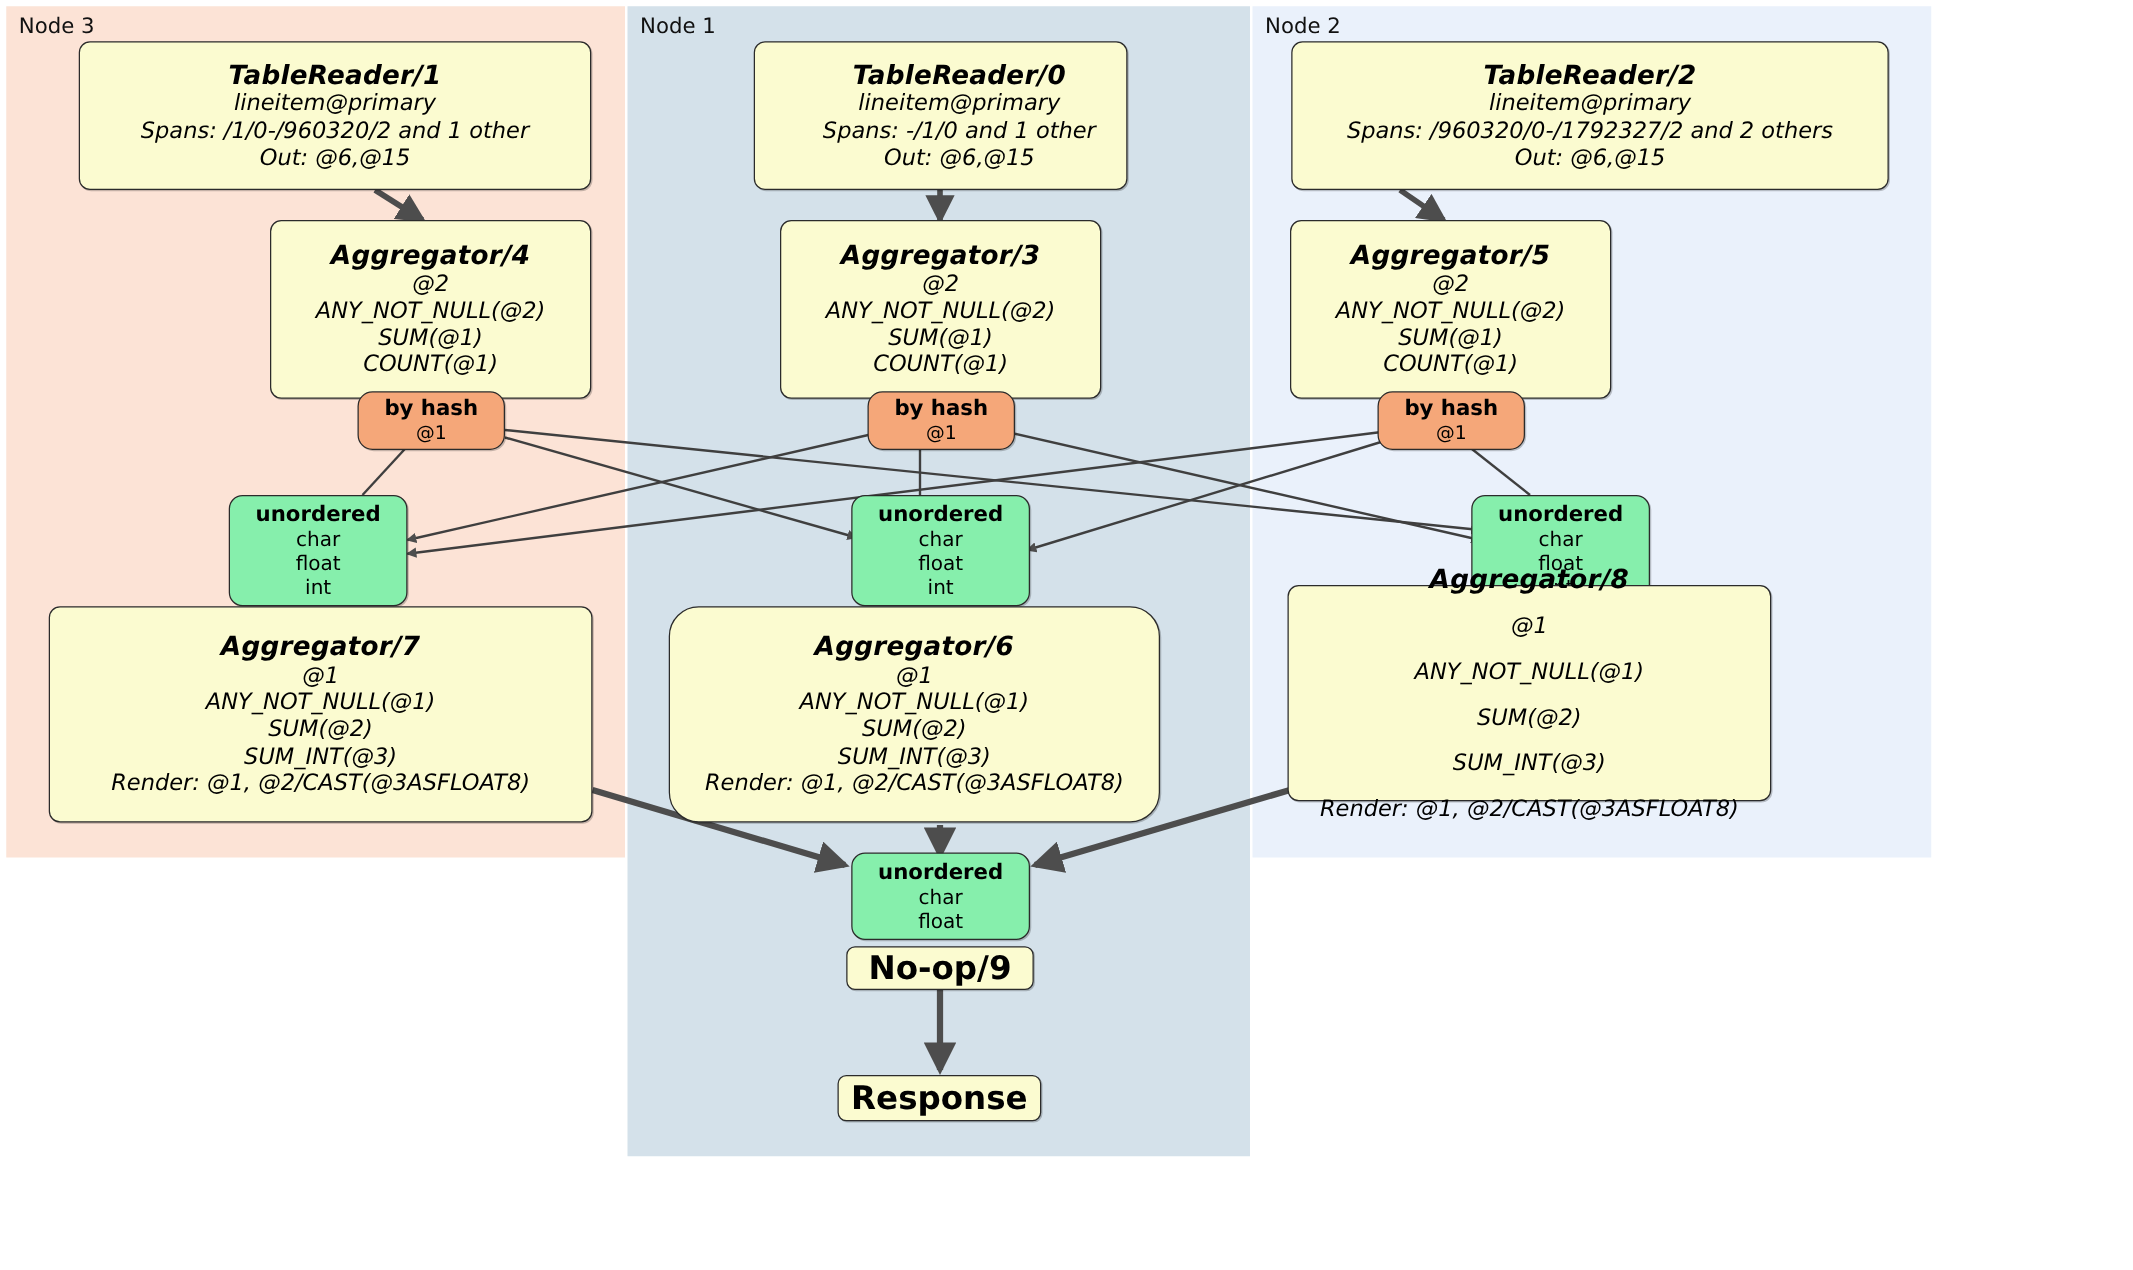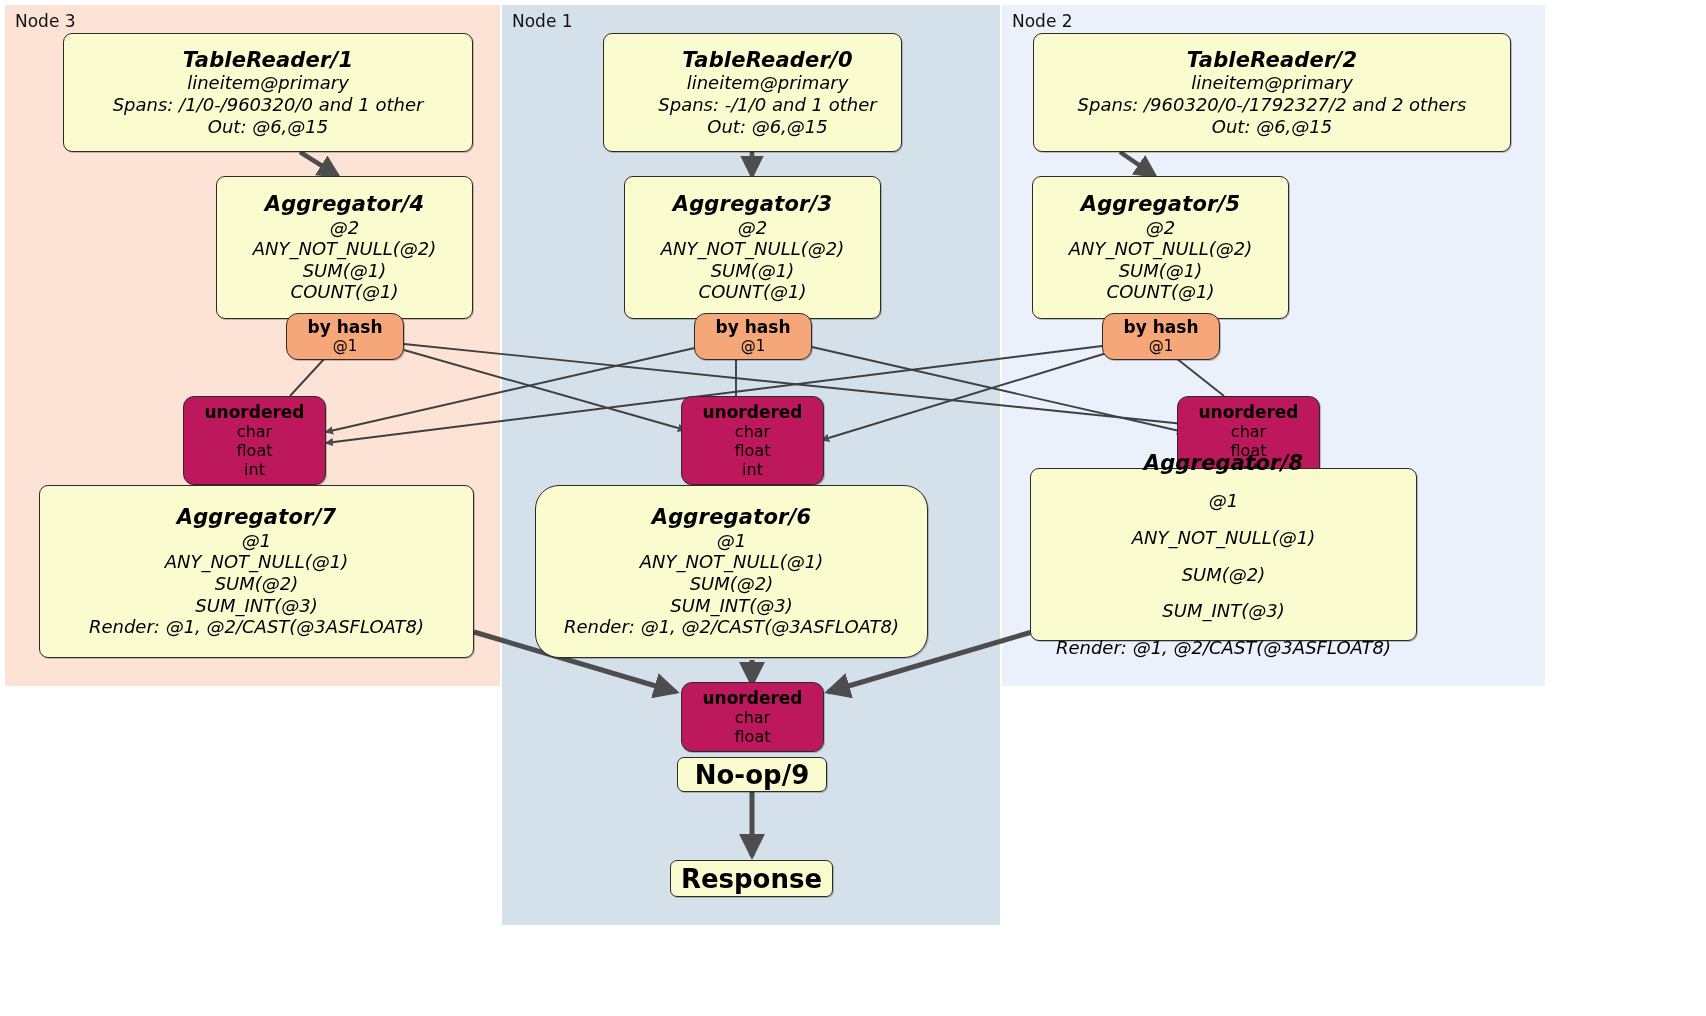--- a/index.html
+++ b/index.html
@@ -29,21 +29,21 @@
     position:absolute;box-sizing:border-box;
     background:#f5a779;border:1.4px solid #2b2b2b;border-radius:12px;
     display:flex;flex-direction:column;align-items:center;justify-content:center;
     color:#000;box-shadow:1px 1px 0 rgba(0,0,0,0.22);
   }
   .router-title{font-weight:bold;font-size:17px;line-height:1.15;}
   .router-line{font-size:15px;line-height:1.15;}
 
   .sync-box{
     position:absolute;box-sizing:border-box;
-    background:#be185d;border:1.4px solid #2b2b2b;border-radius:11px;
+    background:#86efac;border:1.4px solid #2b2b2b;border-radius:11px;
     display:flex;flex-direction:column;align-items:center;justify-content:center;
     color:#000;box-shadow:1px 1px 0 rgba(0,0,0,0.22);
   }
   .sync-title{font-weight:bold;font-size:17px;line-height:1.2;}
   .sync-line{font-size:16px;line-height:1.2;}
 
   .small-box{
     position:absolute;box-sizing:border-box;
     background:#fbfbd0;border:1.6px solid #2b2b2b;border-radius:7px;
     display:flex;align-items:center;justify-content:center;
@@ -107,21 +107,21 @@
     </g>
 
     <g stroke="#4d4d4d" stroke-width="5" fill="none">
       <path d="M 752 790 L 752 856" marker-end="url(#arr)"></path>
     </g>
   </svg>
 
   <div class="proc-box" style="left:63px;top:33px;width:410px;height:119px;">
     <div class="proc-title">TableReader/1</div>
     <div class="proc-line">lineitem@primary</div>
-    <div class="proc-line">Spans: /1/0-/960320/0 and 1 other</div>
+    <div class="proc-line">Spans: /1/0-/960320/2 and 1 other</div>
     <div class="proc-line">Out: @6,@15</div>
   </div>
 
   <div class="proc-box" style="left:603px;top:33px;width:299px;height:119px;padding-left:30px;">
     <div class="proc-title">TableReader/0</div>
     <div class="proc-line">lineitem@primary</div>
     <div class="proc-line">Spans: -/1/0 and 1 other</div>
     <div class="proc-line">Out: @6,@15</div>
   </div>
 

